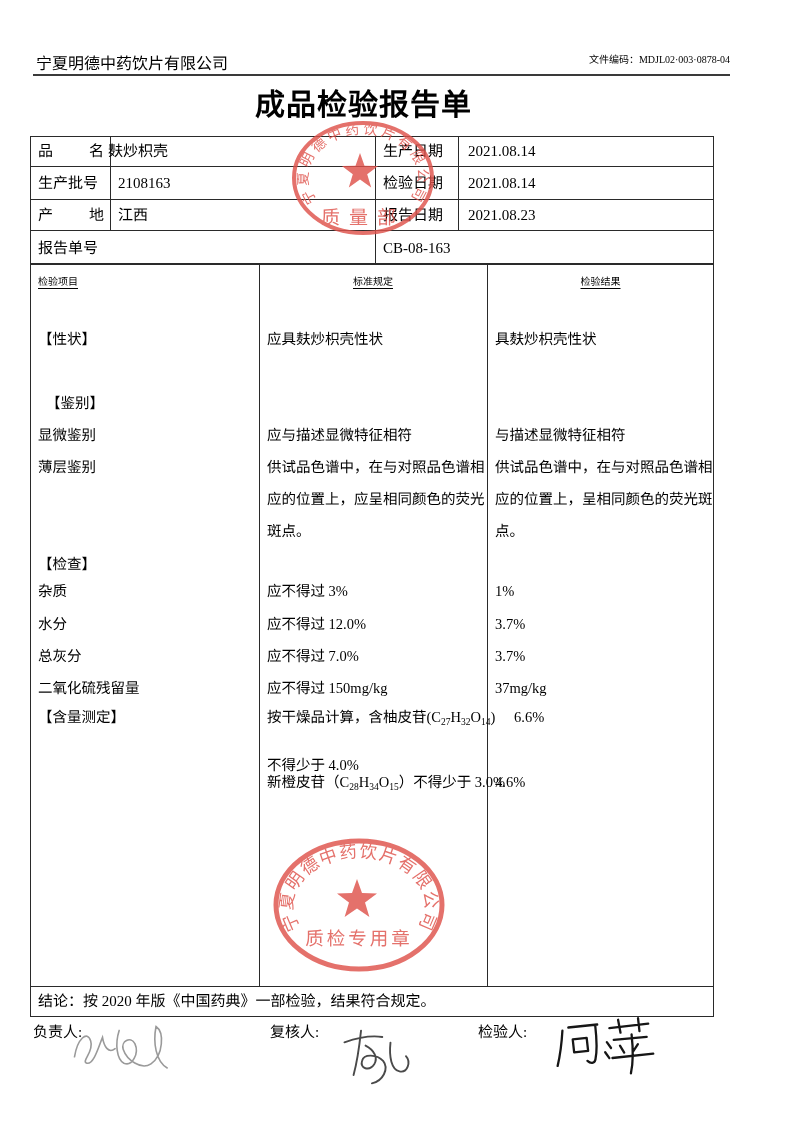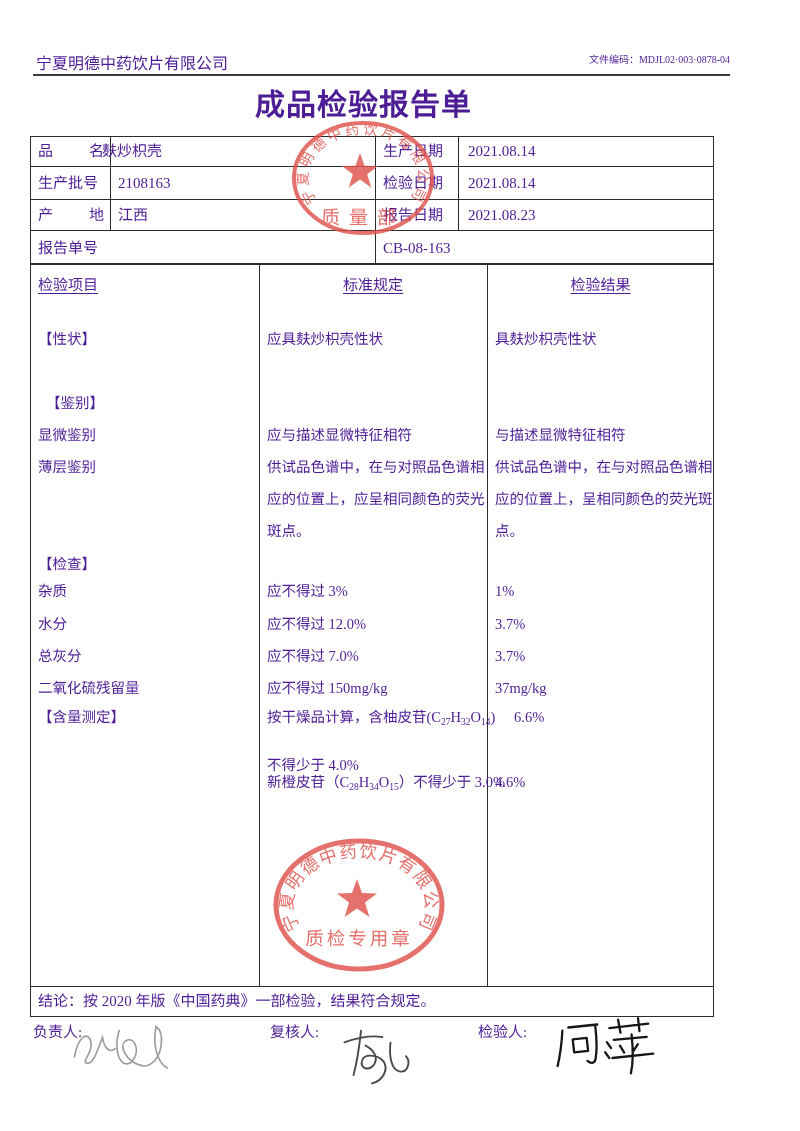--- a/index.html
+++ b/index.html
@@ -1,32 +1,32 @@
 <!DOCTYPE html>
 <html lang="zh-CN"><head>
 <meta charset="utf-8">
 <style>
   html,body{margin:0;padding:0;background:#ffffff;}
   .page{
     position:relative;width:800px;height:1126px;background:#ffffff;overflow:hidden;
-    font-family:"Liberation Serif","DejaVu Serif",serif;color:#4c1d95;
+    font-family:"Liberation Serif","DejaVu Serif",serif;color:#000000;
   }
   .abs{position:absolute;white-space:nowrap;}
   .company{left:36px;top:50px;font-size:16px;}
   .doccode{right:70px;top:51px;font-size:10px;text-align:right;}
   .hrule{left:33px;top:74px;width:697px;height:2px;background:#3a3a3a;}
   .title{left:255px;top:80px;font-size:30px;font-weight:bold;letter-spacing:1px;}
   .box{position:absolute;border:1.5px solid #2a2a2a;box-sizing:border-box;background:transparent;}
   .hline{position:absolute;height:1px;background:#2a2a2a;}
   .vline{position:absolute;width:1px;background:#2a2a2a;}
   .cell{font-size:15px;line-height:18px;}
   .body-line{font-size:14.5px;line-height:19px;}
   .u{text-decoration:underline;text-underline-offset:3px;}
   .spread{display:inline-block;width:66px;text-align:justify;text-align-last:justify;}
-  .colhead{font-size:15px;}
+  .colhead{font-size:10px;}
   .c2{left:267px;}
   .c3{left:495px;}
   sub{font-size:9.5px;line-height:0;vertical-align:-3px;}
   .stamp{position:absolute;opacity:0.82;}
   .stamp text{font-family:"Liberation Serif","DejaVu Serif",serif;}
   .sig{position:absolute;}
 </style>
 </head>
 <body>
 
@@ -41,21 +41,21 @@
 
   <div class="box" style="left:30px;top:136px;width:684px;height:128px;"></div>
   <div class="hline" style="left:30px;top:166px;width:684px;"></div>
   <div class="hline" style="left:30px;top:199px;width:684px;"></div>
   <div class="hline" style="left:30px;top:230px;width:684px;"></div>
   <div class="vline" style="left:110px;top:136px;height:94px;"></div>
   <div class="vline" style="left:375px;top:136px;height:128px;"></div>
   <div class="vline" style="left:458px;top:136px;height:94px;"></div>
 
   <div class="abs cell" style="left:38px;top:142px;"><span class="spread">品名</span></div>
-  <div class="abs cell" style="left:102px;top:142px;">麸炒枳壳</div>
+  <div class="abs cell" style="left:108px;top:142px;">麸炒枳壳</div>
   <div class="abs cell" style="left:383px;top:142px;">生产日期</div>
   <div class="abs cell" style="left:468px;top:142px;">2021.08.14</div>
 
   <div class="abs cell" style="left:38px;top:174px;">生产批号</div>
   <div class="abs cell" style="left:118px;top:174px;">2108163</div>
   <div class="abs cell" style="left:383px;top:174px;">检验日期</div>
   <div class="abs cell" style="left:468px;top:174px;">2021.08.14</div>
 
   <div class="abs cell" style="left:38px;top:206px;"><span class="spread">产地</span></div>
   <div class="abs cell" style="left:118px;top:206px;">江西</div>

